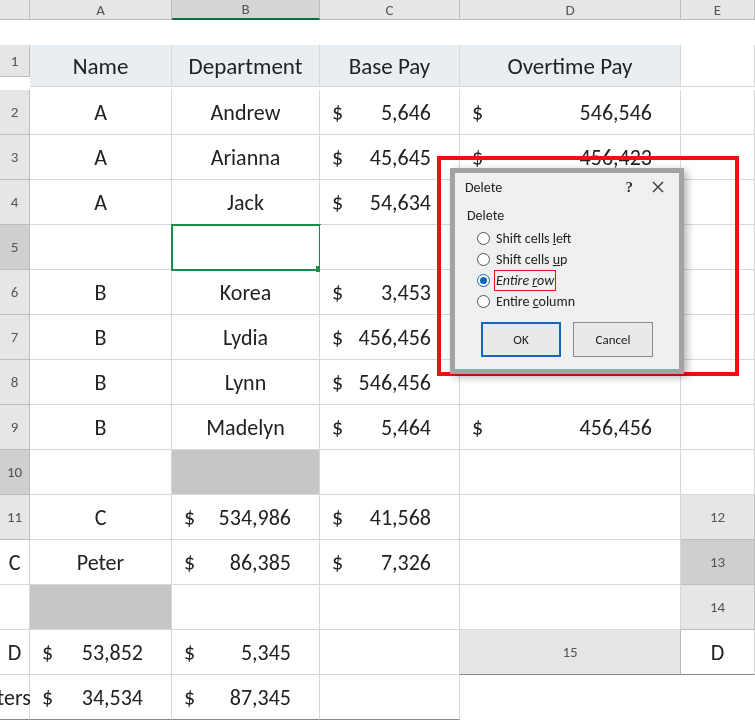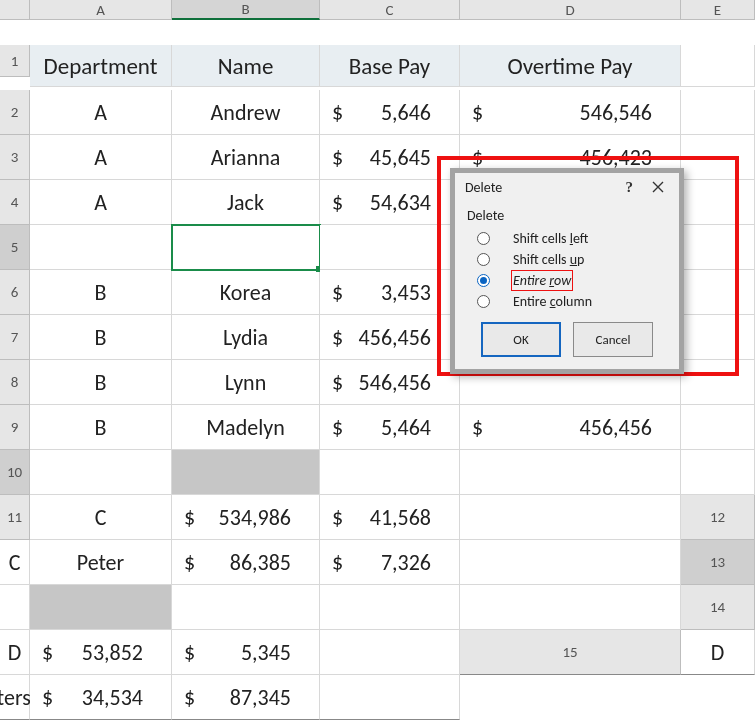--- a/index.html
+++ b/index.html
@@ -112,21 +112,21 @@
     .dlg .titlebar .x {
       width: 30px; height: 20px;
       display: flex; align-items: center; justify-content: center;
       cursor: default;
     }
     .dlg .titlebar .x svg { width: 12px; height: 12px; }
 
     .dlg .body { padding: 6px 12px 12px 12px; }
     .dlg .grplabel { font-size: 14px; margin-bottom: 4px; }
     .dlg .opt {
-      display: flex; align-items: center; gap: 23px;
+      display: flex; align-items: center; gap: 6px;
       padding: 2px 0 2px 10px; font-size: 14px;
     }
     .dlg .opt .rad {
       width: 13px; height: 13px;
       border: 1px solid #555; border-radius: 50%;
       background: #fff; position: relative; flex-shrink: 0;
     }
     .dlg .opt.checked .rad {
       border-color: #0a64c2;
     }
@@ -157,22 +157,22 @@
 <div class="sheet">
 
   <div class="corner" style="height:20px"></div>
   <div class="hcell" style="height:20px">A</div>
   <div class="hcell sel" style="height:20px">B</div>
   <div class="hcell" style="height:20px">C</div>
   <div class="hcell" style="height:20px">D</div>
   <div class="hcell" style="height:20px">E</div>
 
   <div class="rcell rowh" style="height:42px">1</div>
+  <div class="cell title" style="height:42px">Name</div>
   <div class="cell title" style="height:42px">Department</div>
-  <div class="cell title" style="height:42px">Name</div>
   <div class="cell title" style="height:42px">Base Pay</div>
   <div class="cell title" style="height:42px">Overtime Pay</div>
   <div class="cell" style="height:42px"></div>
 
 <div class="rcell">2</div>
     <div class="cell ctr">A</div>
     <div class="cell ctr">Andrew</div>
     <div class="cell dollcell">
       <span class="s">$</span>
       <span class="v">5,646</span>

